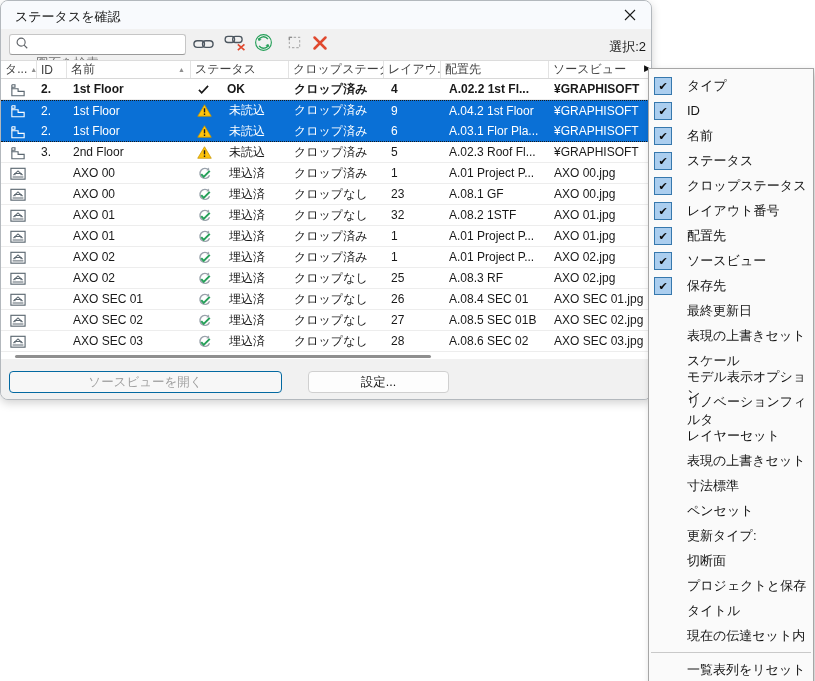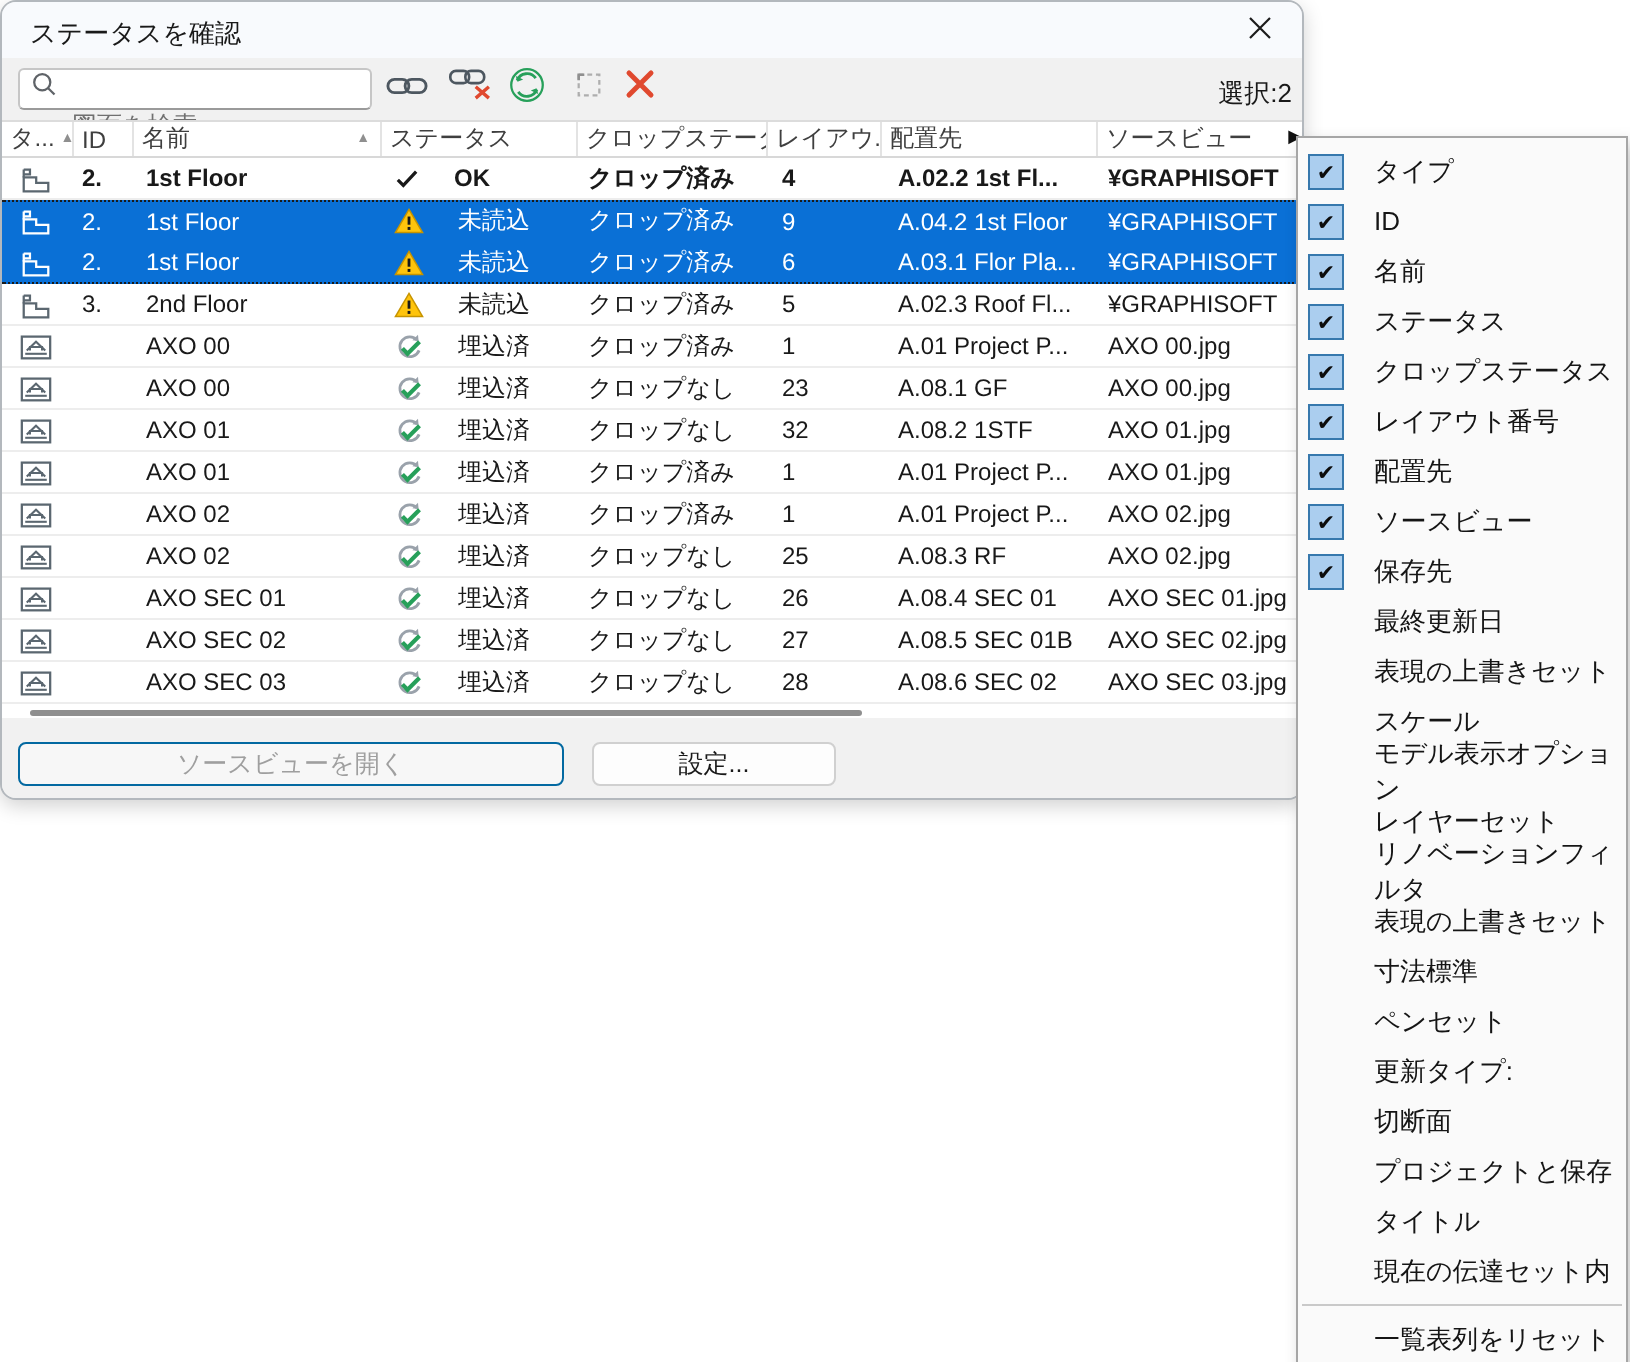--- a/index.html
+++ b/index.html
@@ -65,21 +65,21 @@
   .trow.selected .type-icon{color:#ffffff;}
   .st-icon{display:flex;align-items:center;}
   .hscroll-thumb{position:absolute;left:14px;top:294px;width:416px;height:3px;background:#8f8f8f;border-radius:2px;}
   
   .footer{position:absolute;left:0;bottom:0;right:0;height:40px;background:#f1f1f1;}
   .btn-disabled{
     position:absolute;left:8px;top:12px;width:273px;height:22px;background:#f7f7f7;
     border:1px solid #0369a1;border-radius:4px;color:#9f9f9f;font-size:12.5px;
     display:flex;align-items:center;justify-content:center;box-sizing:border-box;
   }
-  .btn-settings{left:295px;top:12px;width:122px;}
+  .btn-settings{left:307px;top:12px;width:141px;}
   
   .menu{
     position:absolute;left:648px;top:68px;width:166px;background:#fafafa;
     border:1px solid #a6a6a6;box-shadow:3px 4px 8px rgba(0,0,0,.22);
     padding:4px 0 3px 0;box-sizing:border-box;z-index:10;
   }
   .mitem{position:relative;height:25px;display:flex;align-items:center;padding-left:38px;font-size:13px;color:#151515;cursor:default;}
   .mcheck{
     position:absolute;left:5px;top:4px;width:16px;height:16px;background:#abceef;
     border:1px solid #3678ad;display:flex;align-items:center;justify-content:center;
@@ -605,28 +605,28 @@
     <div class="mitem">
 
     <span class="mlabel">スケール</span>
   </div>
     <div class="mitem">
 
     <span class="mlabel">モデル表示オプション</span>
   </div>
     <div class="mitem">
 
+    <span class="mlabel">リノベーションフィルタ</span>
+  </div>
+    <div class="mitem">
+
     <span class="mlabel">レイヤーセット</span>
   </div>
     <div class="mitem">
 
-    <span class="mlabel">リノベーションフィルタ</span>
-  </div>
-    <div class="mitem">
-
     <span class="mlabel">表現の上書きセット</span>
   </div>
     <div class="mitem">
 
     <span class="mlabel">寸法標準</span>
   </div>
     <div class="mitem">
 
     <span class="mlabel">ペンセット</span>
   </div>

